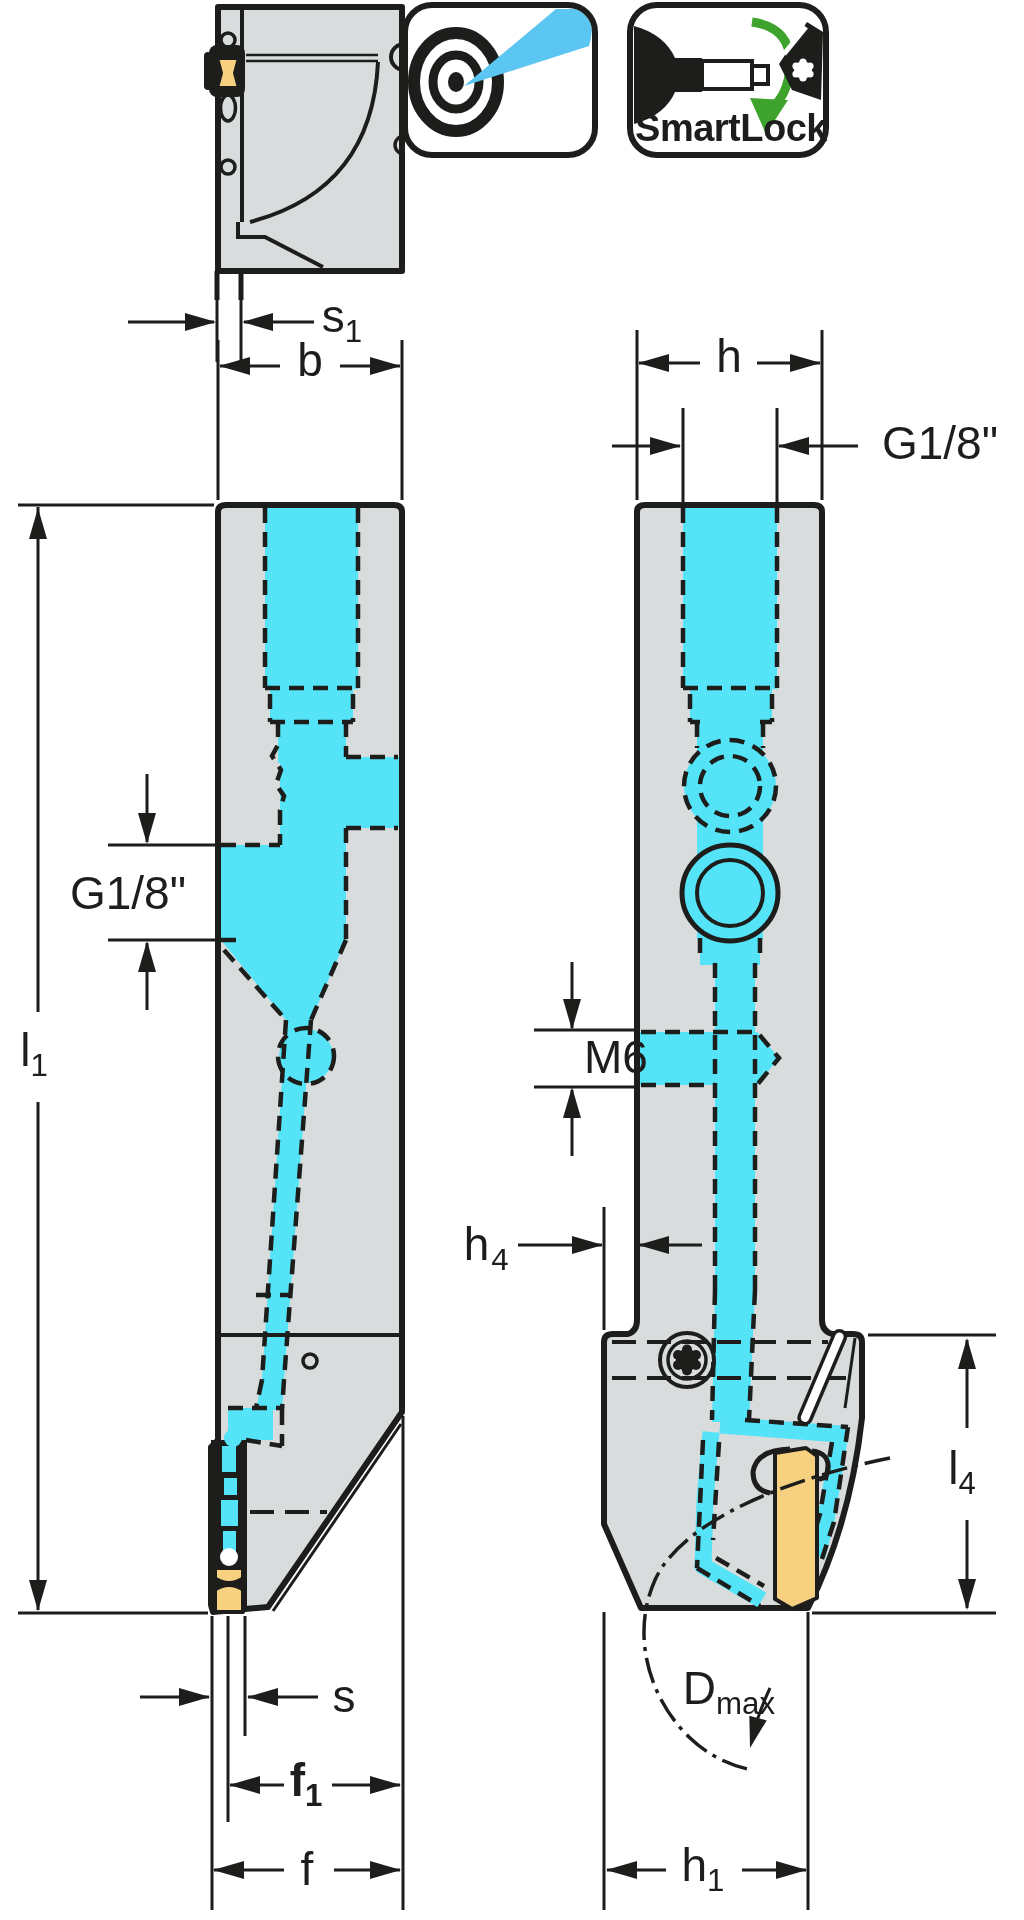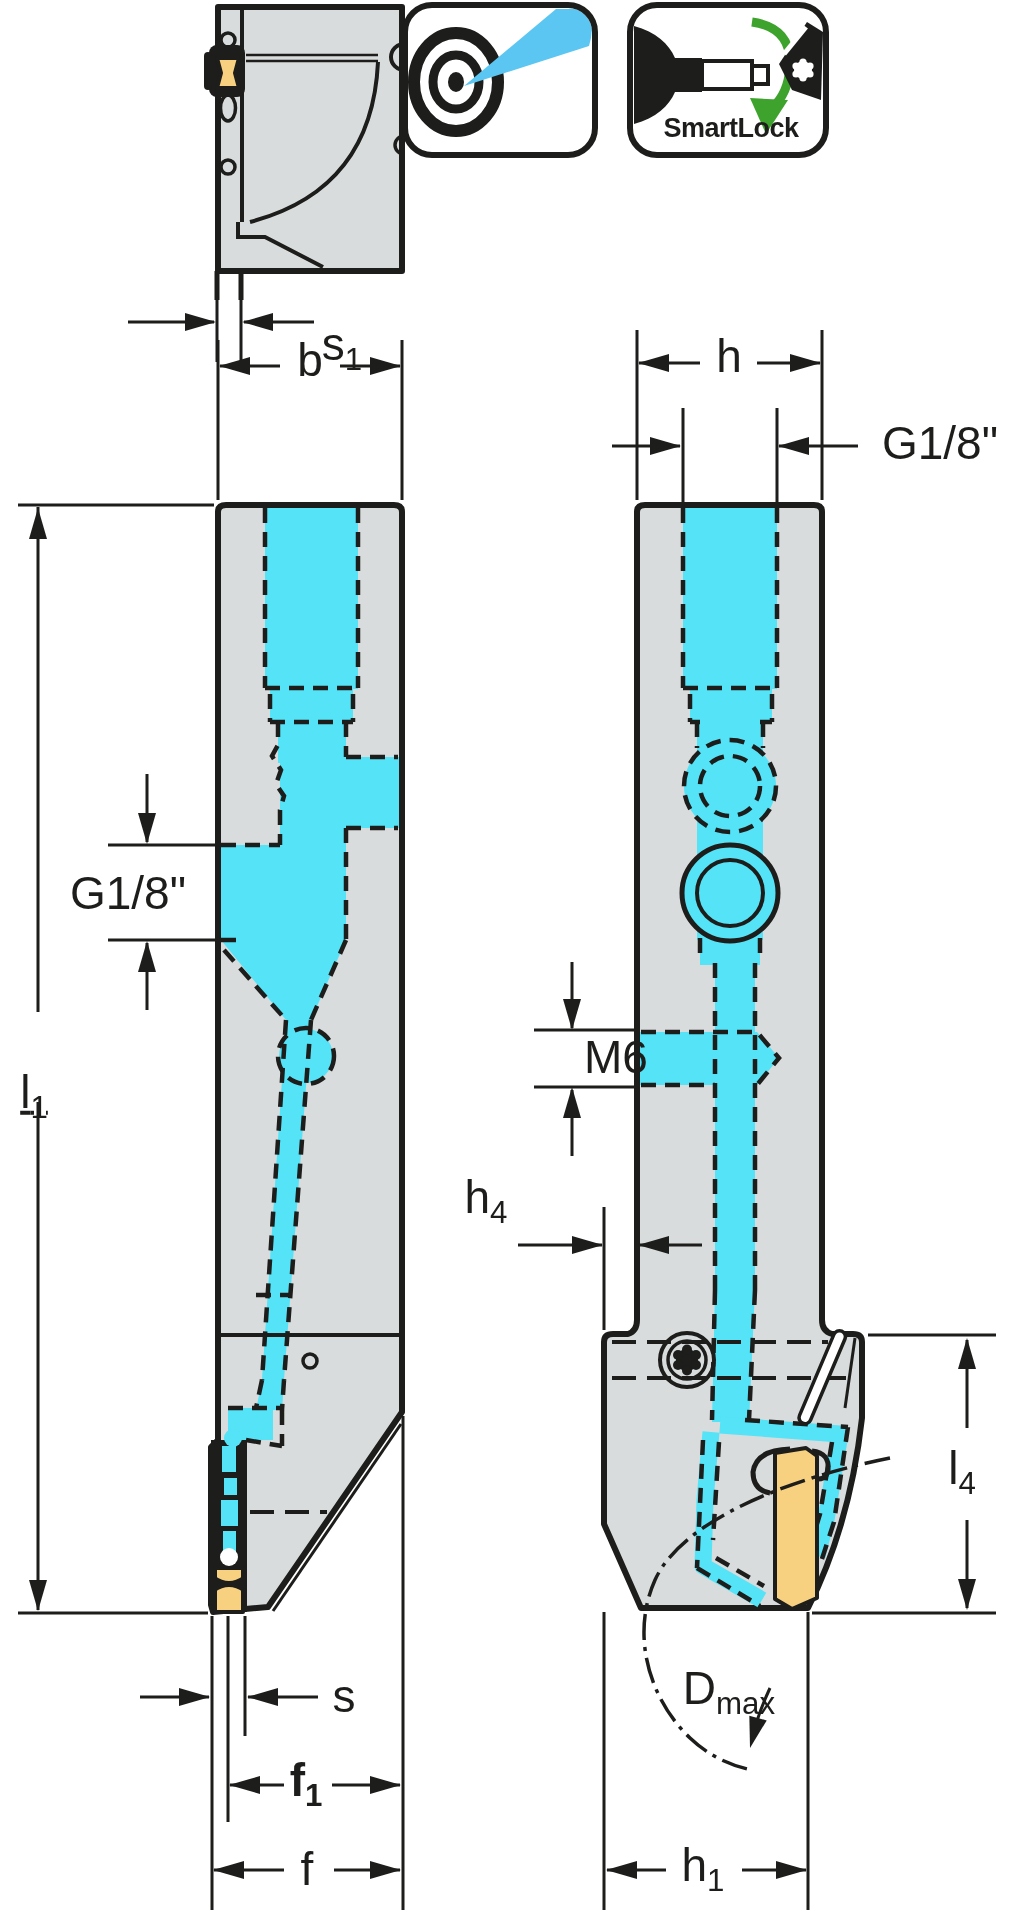--- a/index.html
+++ b/index.html
@@ -25,21 +25,21 @@
   .white     { fill:#fff; }
 
   
   .dim-label {
     position:absolute; transform:translate(-50%,-50%);
     font-size:46px; line-height:1; color:var(--ink); white-space:nowrap;
   }
   .dim-label sub { font-size:68%; line-height:1; }
   .icon-label {
     position:absolute; transform:translate(-50%,-50%);
-    font-size:27px; font-weight:bold; color:var(--ink); letter-spacing:-0.5px;
+    font-size:38px; font-weight:bold; color:var(--ink); letter-spacing:-0.5px;
   }
 </style>
 </head>
 <body>
 
 <div class="canvas">
 
 <svg width="1024" height="1920" viewBox="0 0 1024 1920">
   <defs>
     <path id="arr" d="M0 0 L-31 -9 L-31 9 Z"></path>
@@ -289,28 +289,28 @@
     <path class="ink thin" d="M 607 1870 H 666 M 742 1870 H 806"></path>
     <use href="#arr" transform="translate(606,1870) rotate(180)" class="fill-ink"></use>
     <use href="#arr" transform="translate(807,1870)" class="fill-ink"></use>
 
     <path class="dashdot" d="M 890 1458 C 790 1478 682 1520 655 1580 C 630 1636 650 1700 690 1738 C 710 1757 732 1766 752 1770"></path>
     <path class="ink thin" d="M 770 1688 Q 757 1716 752 1740"></path>
     <use href="#arr" transform="translate(750,1748) rotate(105)" class="fill-ink"></use>
   </g>
 </svg>
 
-<div class="dim-label" style="left:342px; top:320px;margin-top:28px;"><span>s</span><sub>1</sub></div>
+<div class="dim-label" style="left:342px; top:320px;"><span>s</span><sub>1</sub></div>
 <div class="dim-label" style="left:310px; top:364px;"><span>b</span><sub></sub></div>
 <div class="dim-label" style="left:729px; top:360px;"><span>h</span><sub></sub></div>
 <div class="dim-label" style="left:940px; top:443px;"><span>G1/8"</span></div>
 <div class="dim-label" style="left:128px; top:893px;"><span>G1/8"</span></div>
-<div class="dim-label" style="left:34px; top:1096px;text-decoration:underline;"><span>l</span><sub>1</sub></div>
+<div class="dim-label" style="left:34px; top:1054px;"><span>l</span><sub>1</sub></div>
 <div class="dim-label" style="left:574px; top:1057px;margin-left:42px;"><span>M6</span></div>
-<div class="dim-label" style="left:486px; top:1201px;"><span>h</span><sub>4</sub></div>
+<div class="dim-label" style="left:486px; top:1251px;font-family:Liberation Mono, monospace;"><span>h</span><sub>4</sub></div>
 <div class="dim-label" style="left:962px; top:1472px;"><span>l</span><sub>4</sub></div>
 <div class="dim-label" style="left:344px; top:1696px;"><span>s</span></div>
 <div class="dim-label" style="left:306px; top:1784px;font-weight:bold;"><span>f</span><sub>1</sub></div>
 <div class="dim-label" style="left:307px; top:1869px;"><span>f</span></div>
 <div class="dim-label" style="left:703px; top:1869px;"><span>h</span><sub>1</sub></div>
 <div class="dim-label" style="left:729px; top:1692px;"><span>D</span><sub>max</sub></div>
 <div class="icon-label" style="left:731px; top:128px;">SmartLock</div>
 
 </div>
 

